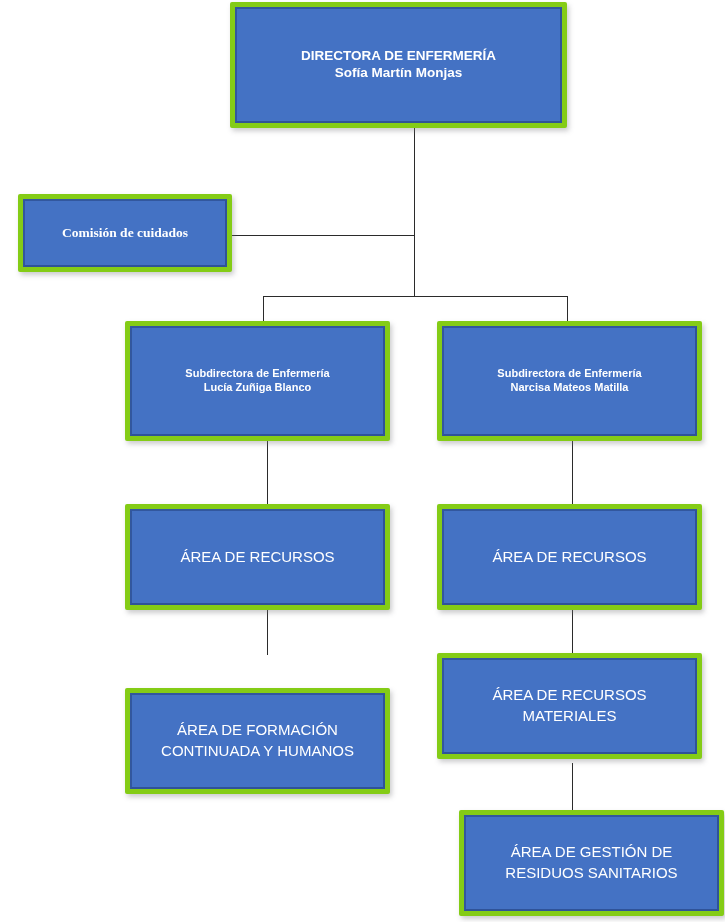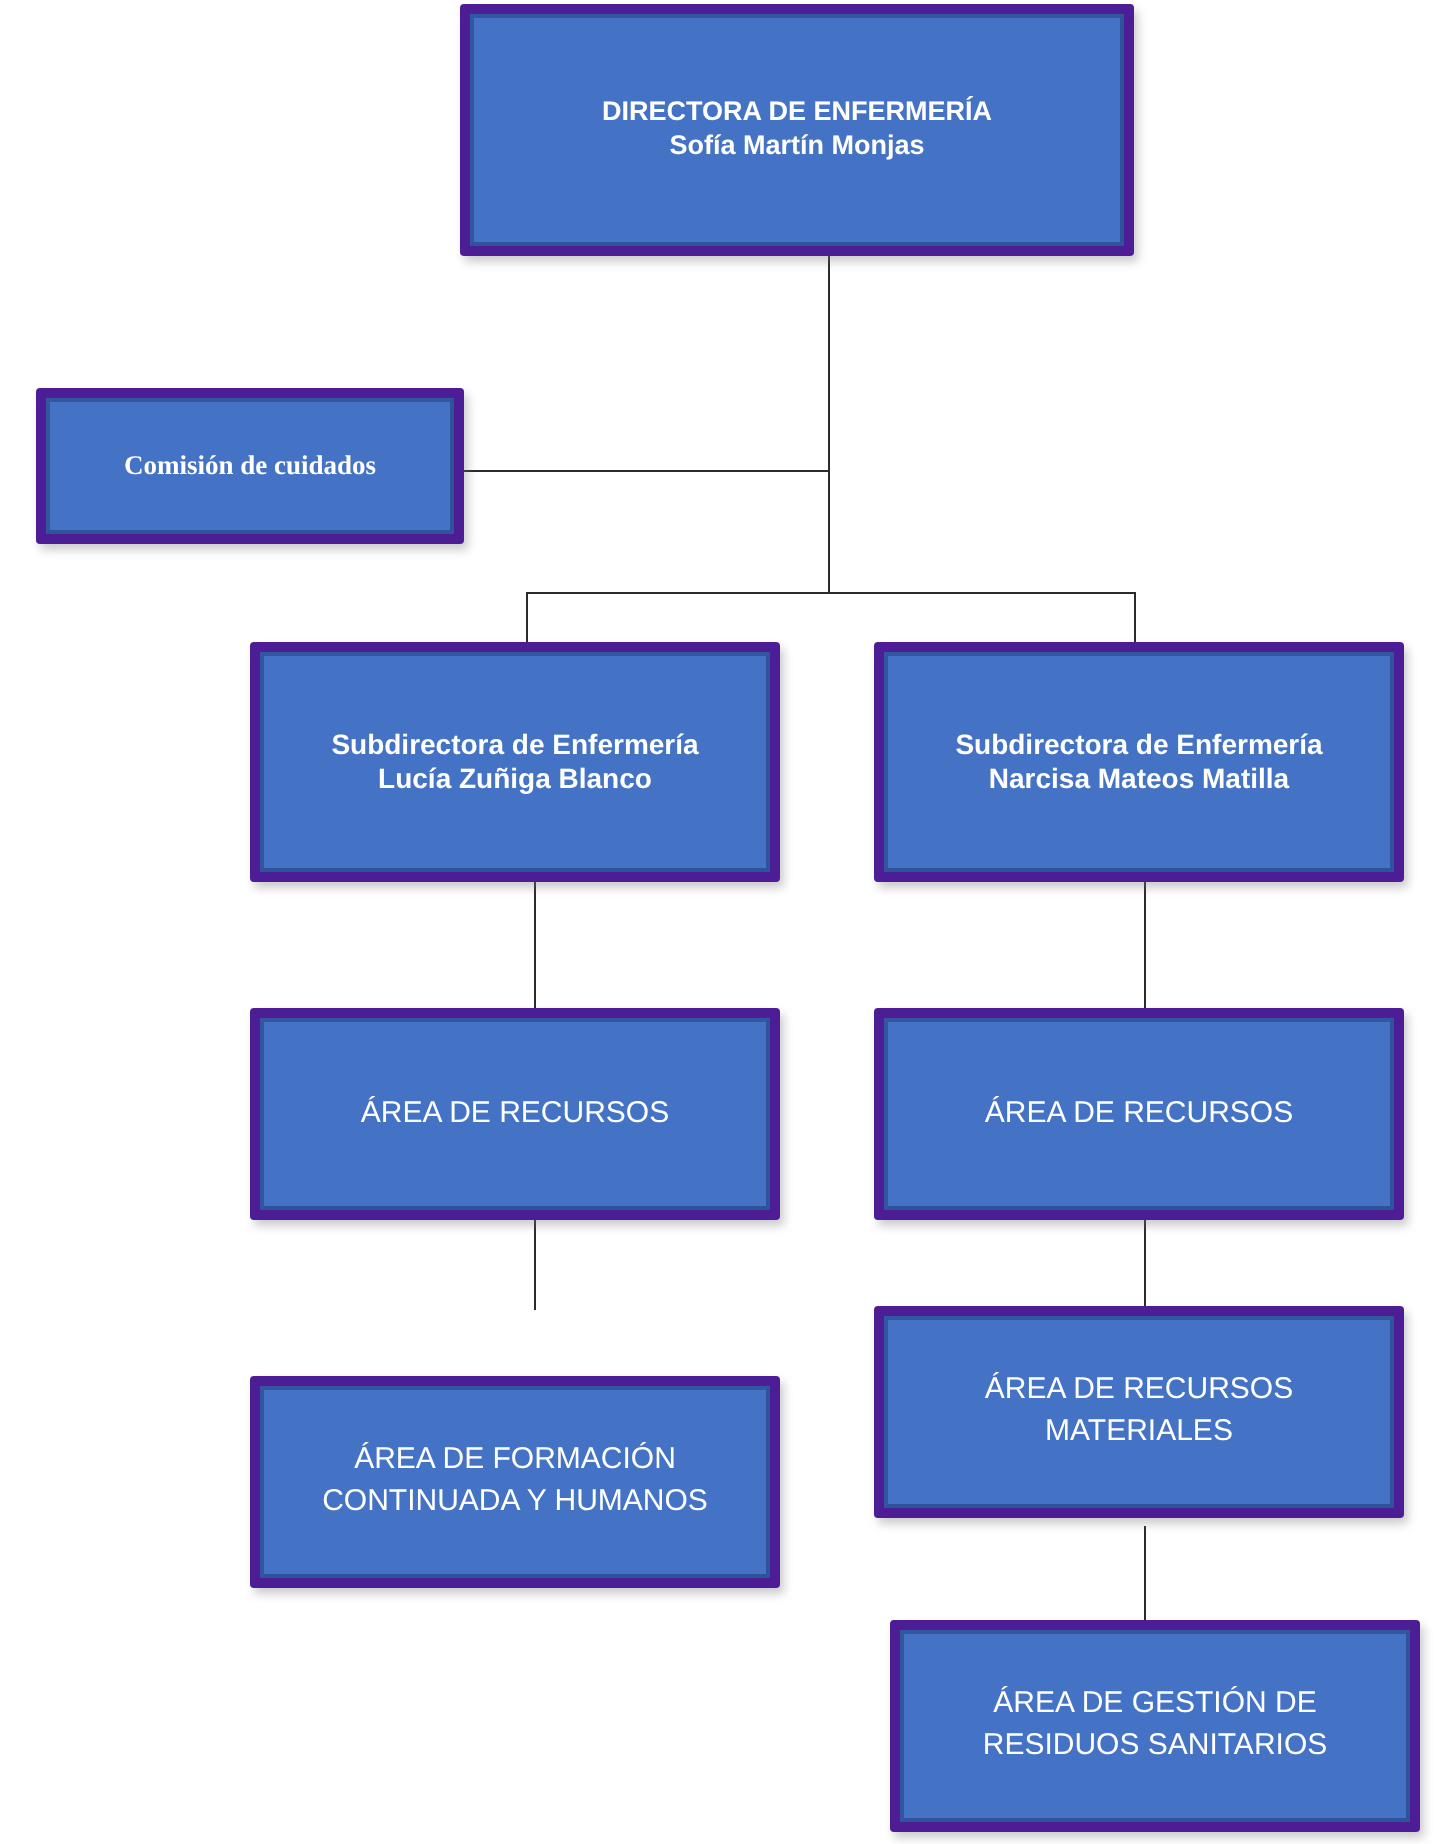--- a/index.html
+++ b/index.html
@@ -26,21 +26,21 @@
     position: absolute;
     background: #2b2b2b;
   }
   .conn-v { width: 1px; }
   .conn-h { height: 1px; }
 
   
   .node {
     position: absolute;
     box-sizing: border-box;
-    background: #4c1d95;
+    background: #84cc16;
     padding: 5px;
     border-radius: 2px;
     box-shadow: 2px 3px 5px rgba(120,120,125,0.38);
   }
   .node-inner {
     box-sizing: border-box;
     width: 100%;
     height: 100%;
     background: #4472c4;
     border-top: 2px solid #32579e;
@@ -63,21 +63,21 @@
   }
 
   
   .style-bold .node-inner { font-weight: bold; font-size: 13.5px; }
   .style-bold .node-line + .node-line { }
 
   
   .style-plain .node-inner { font-weight: normal; font-size: 15px; }
   .style-plain .node-line + .node-line { margin-top: 2px; }
 
-  .style-bold .node-inner.small { font-size: 14px; }
+  .style-bold .node-inner.small { font-size: 11px; }
 </style>
 </head>
 <body>
 
 <div id="chart-canvas">
 
   <div class="conn conn-v" style="left:414px; top:128px; height:169px;"></div>
   <div class="conn conn-h" style="left:232px; top:235px; width:183px;"></div>
   <div class="conn conn-h" style="left:263px; top:296px; width:305px;"></div>
   <div class="conn conn-v" style="left:263px; top:296px; height:26px;"></div>
@@ -136,20 +136,20 @@
     </div>
   </div>
 
   <div class="node style-plain" style="left:437px; top:653px; width:265px; height:106px;">
     <div class="node-inner">
       <span class="node-line">ÁREA DE RECURSOS</span>
       <span class="node-line">MATERIALES</span>
     </div>
   </div>
 
-  <div class="node style-plain" style="left:445px; top:810px; width:265px; height:106px;">
+  <div class="node style-plain" style="left:459px; top:810px; width:265px; height:106px;">
     <div class="node-inner">
       <span class="node-line">ÁREA DE GESTIÓN DE</span>
       <span class="node-line">RESIDUOS SANITARIOS</span>
     </div>
   </div>
 
 </div>
 
 </body></html>

